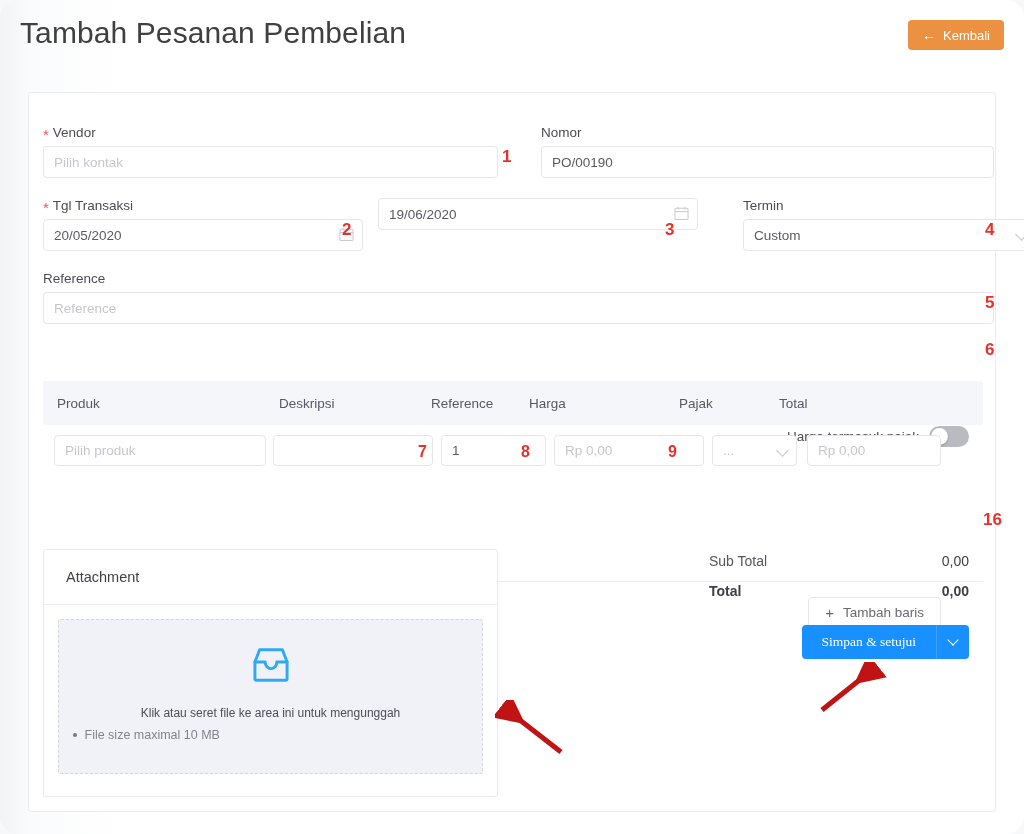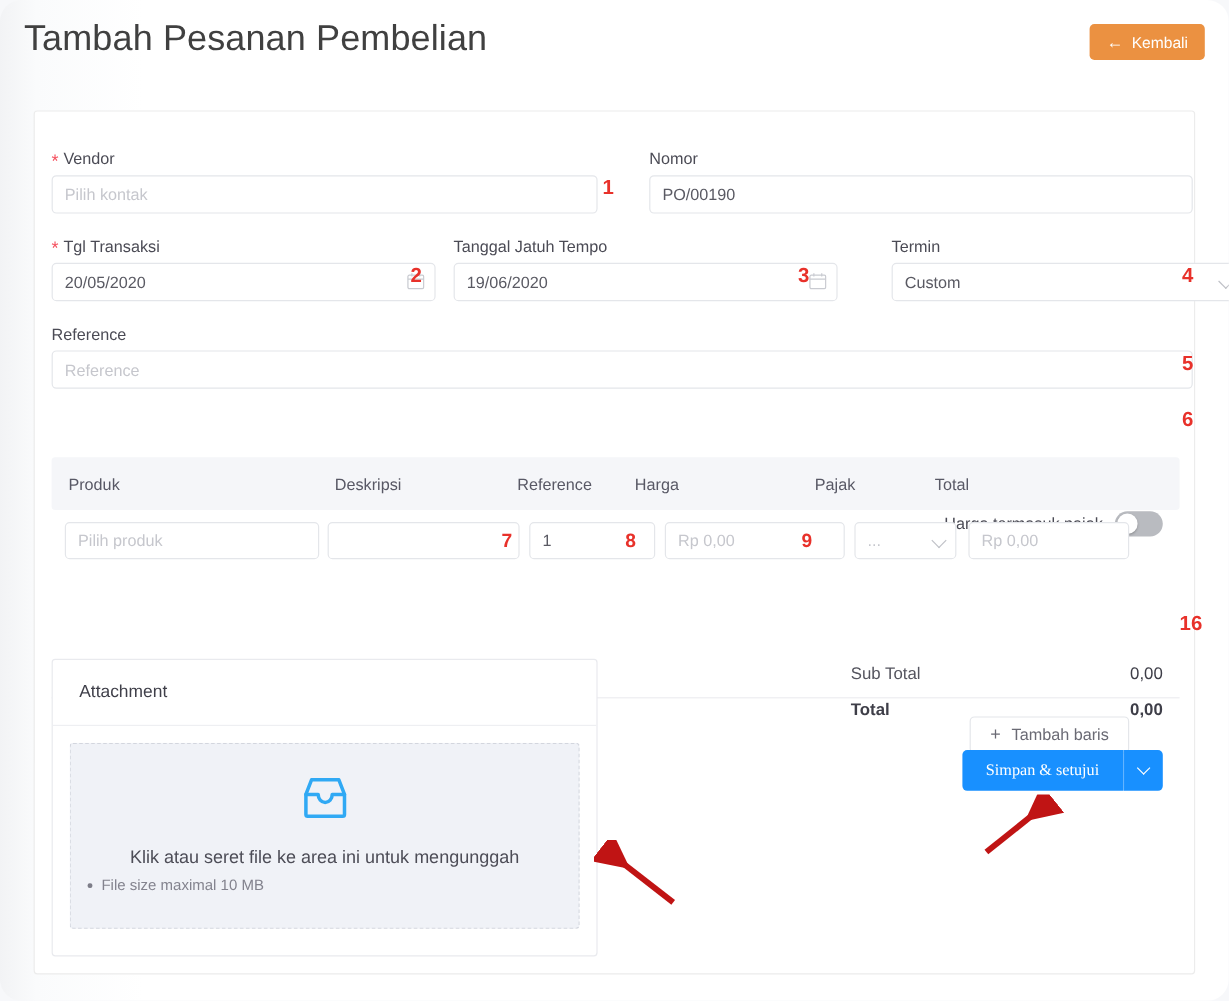--- a/index.html
+++ b/index.html
@@ -158,21 +158,21 @@
     display: flex; align-items: center; padding: 0 22px;
     font-size: 14.5px; color: #3f3f49;
   }
   .dropzone {
     margin: 14px; height: 155px;
     background: #f0f2f7; border: 1px dashed #d3d6de; border-radius: 3px;
     display: flex; flex-direction: column; align-items: center;
     padding-top: 26px;
   }
   .dz-icon { width: 42px; height: 38px; }
-  .dz-main { margin-top: 22px; font-size: 15px; color: #4d4d57; }
+  .dz-main { margin-top: 22px; font-size: 12px; color: #4d4d57; }
   .dz-hint {
     margin-top: 8px; align-self: flex-start; margin-left: 14px;
     font-size: 12.5px; color: #83838e;
     display: flex; align-items: center; gap: 8px;
   }
   .dz-hint .bullet {
     width: 3.5px; height: 3.5px; border-radius: 50%; background: #7d7d88;
     display: inline-block;
   }
 
@@ -267,23 +267,20 @@
           <svg class="cal-icon" viewBox="0 0 16 16">
             <rect x="1" y="2.5" width="14" height="12" rx="1.2" fill="none" stroke="#c9cbd1" stroke-width="1.1"></rect>
             <line x1="1" y1="6" x2="15" y2="6" stroke="#c9cbd1" stroke-width="1.1"></line>
             <line x1="4.5" y1="0.8" x2="4.5" y2="3.6" stroke="#c9cbd1" stroke-width="1.1"></line>
             <line x1="11.5" y1="0.8" x2="11.5" y2="3.6" stroke="#c9cbd1" stroke-width="1.1"></line>
           </svg>
         </div>
       </div>
 
       <div class="field f-jatuh">
-        <div class="fld-label">
-          <span>Tanggal Jatuh Tempo</span>
-        </div>
         <div class="inp-wrap">
           <input class="inp has-val" type="text" value="19/06/2020" style="">
           <svg class="cal-icon" viewBox="0 0 16 16">
             <rect x="1" y="2.5" width="14" height="12" rx="1.2" fill="none" stroke="#c9cbd1" stroke-width="1.1"></rect>
             <line x1="1" y1="6" x2="15" y2="6" stroke="#c9cbd1" stroke-width="1.1"></line>
             <line x1="4.5" y1="0.8" x2="4.5" y2="3.6" stroke="#c9cbd1" stroke-width="1.1"></line>
             <line x1="11.5" y1="0.8" x2="11.5" y2="3.6" stroke="#c9cbd1" stroke-width="1.1"></line>
           </svg>
         </div>
       </div>

